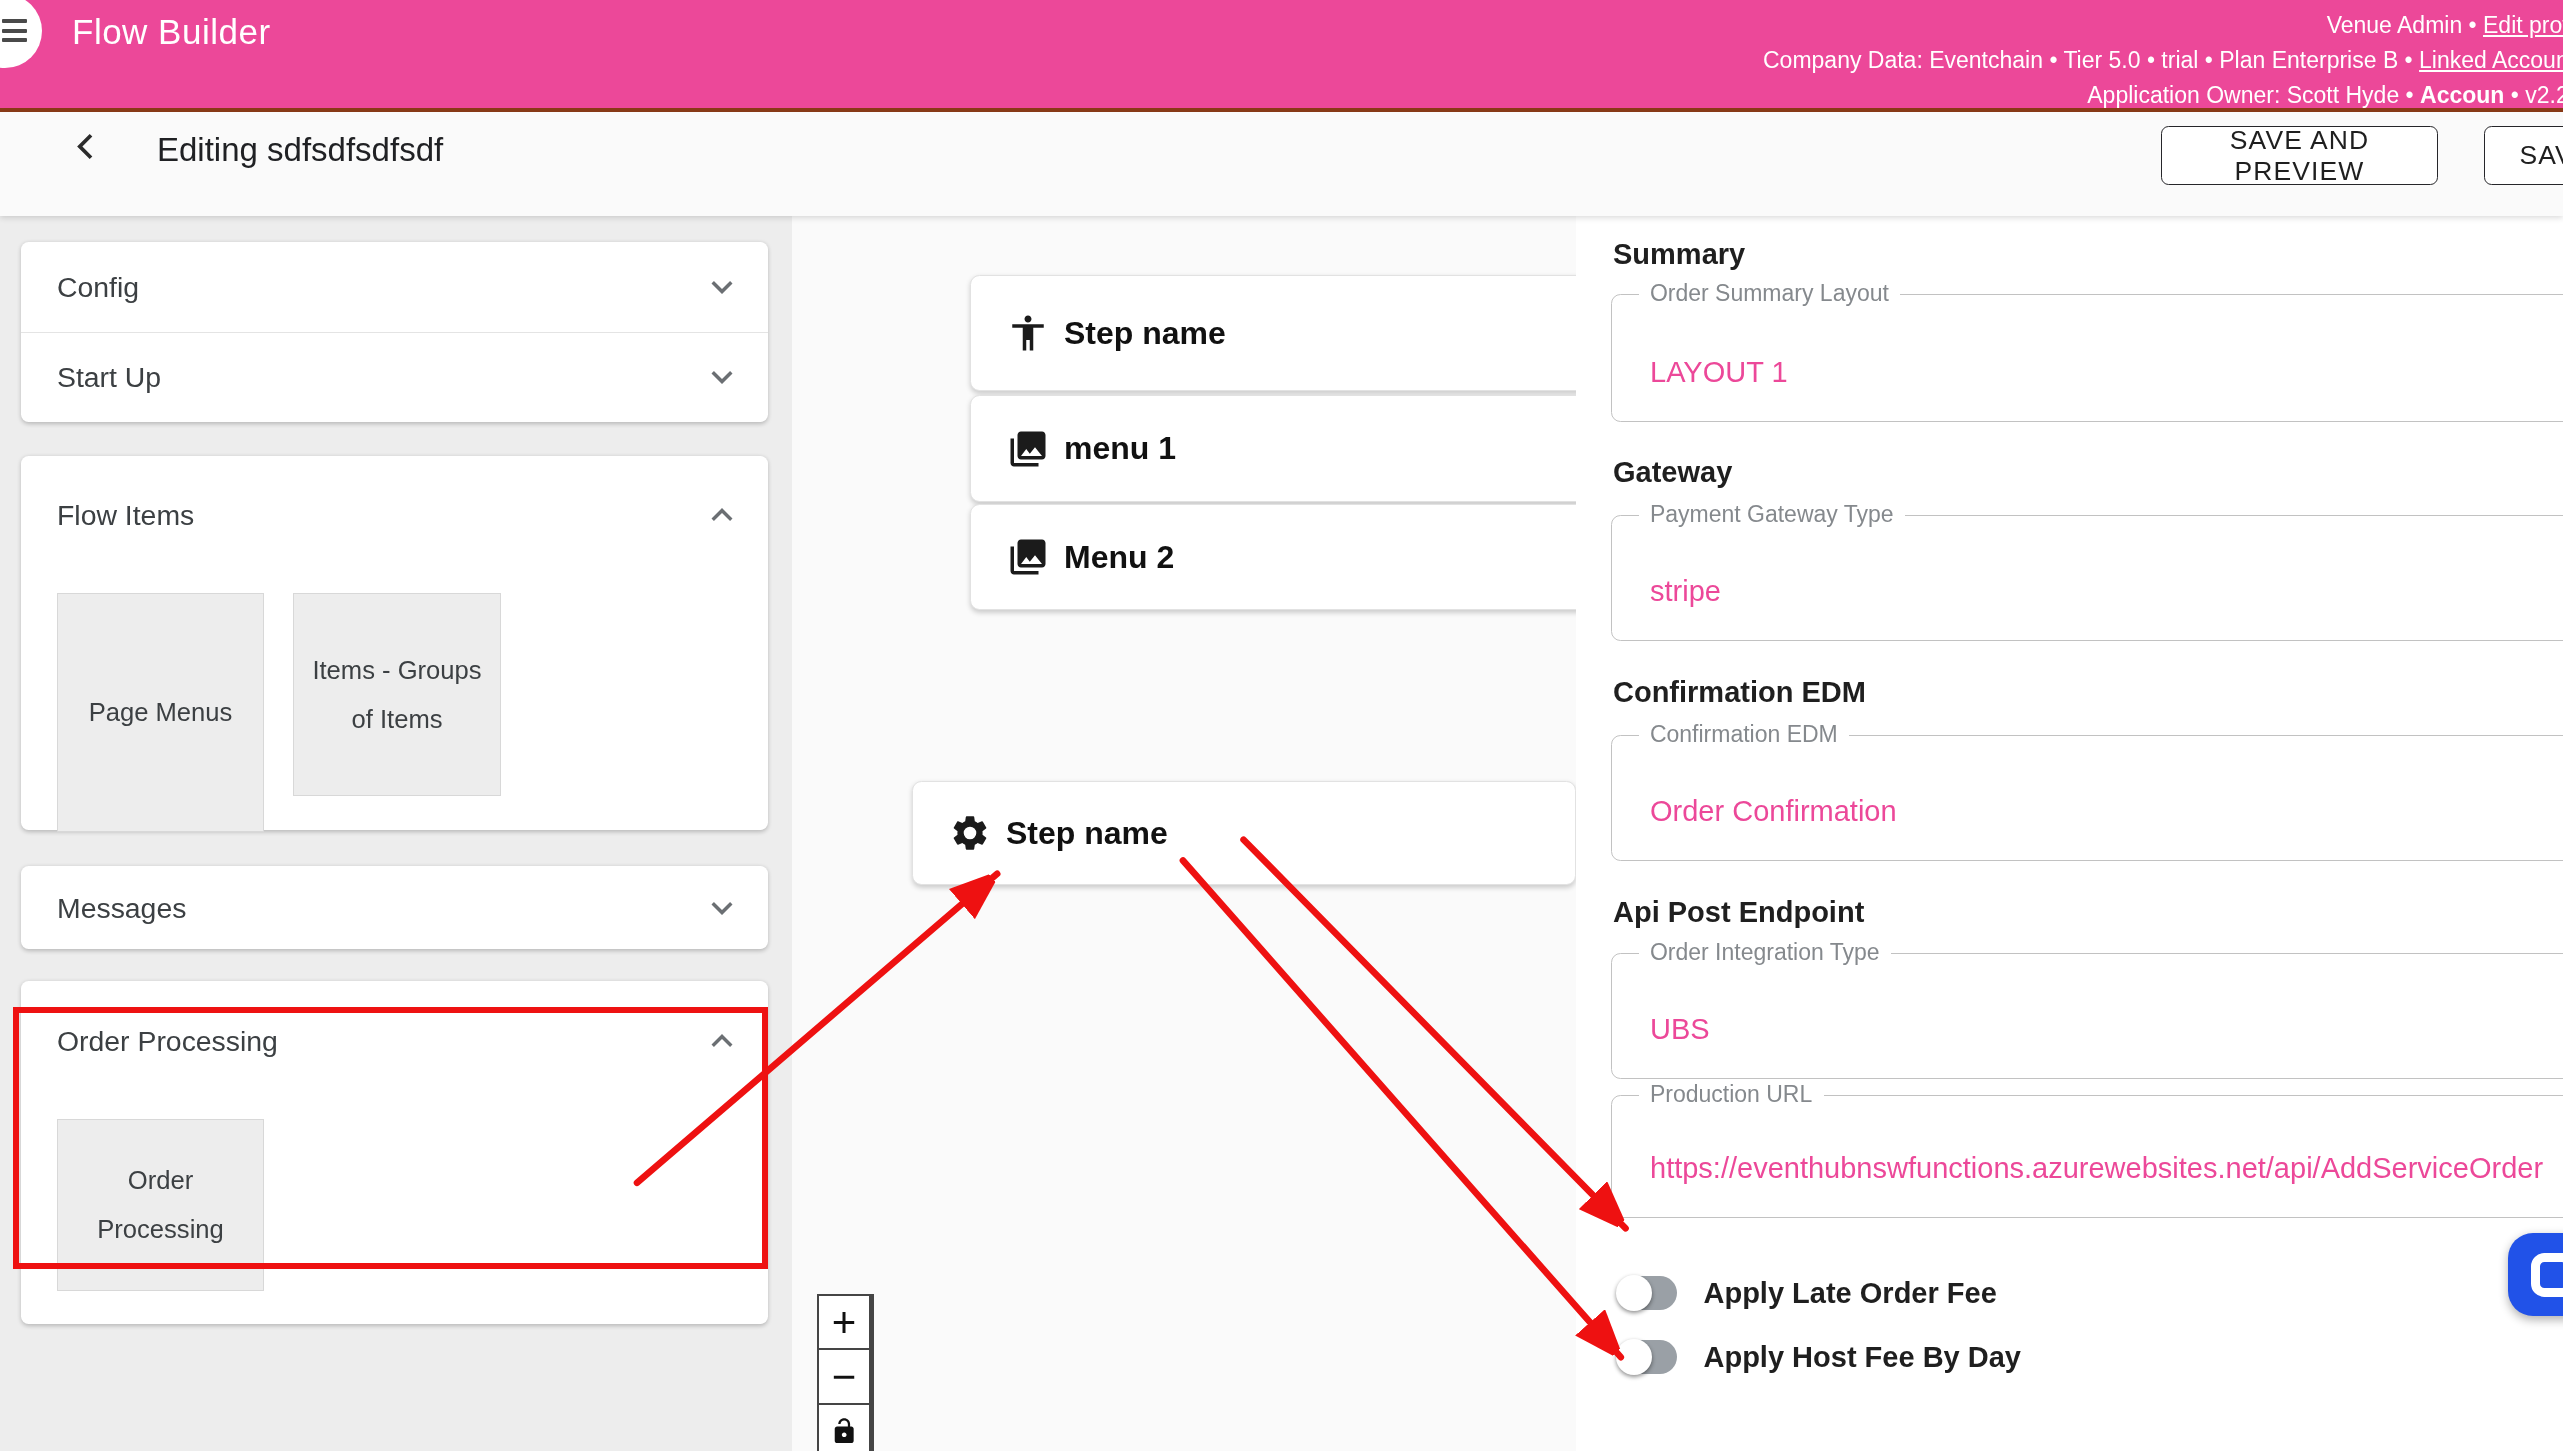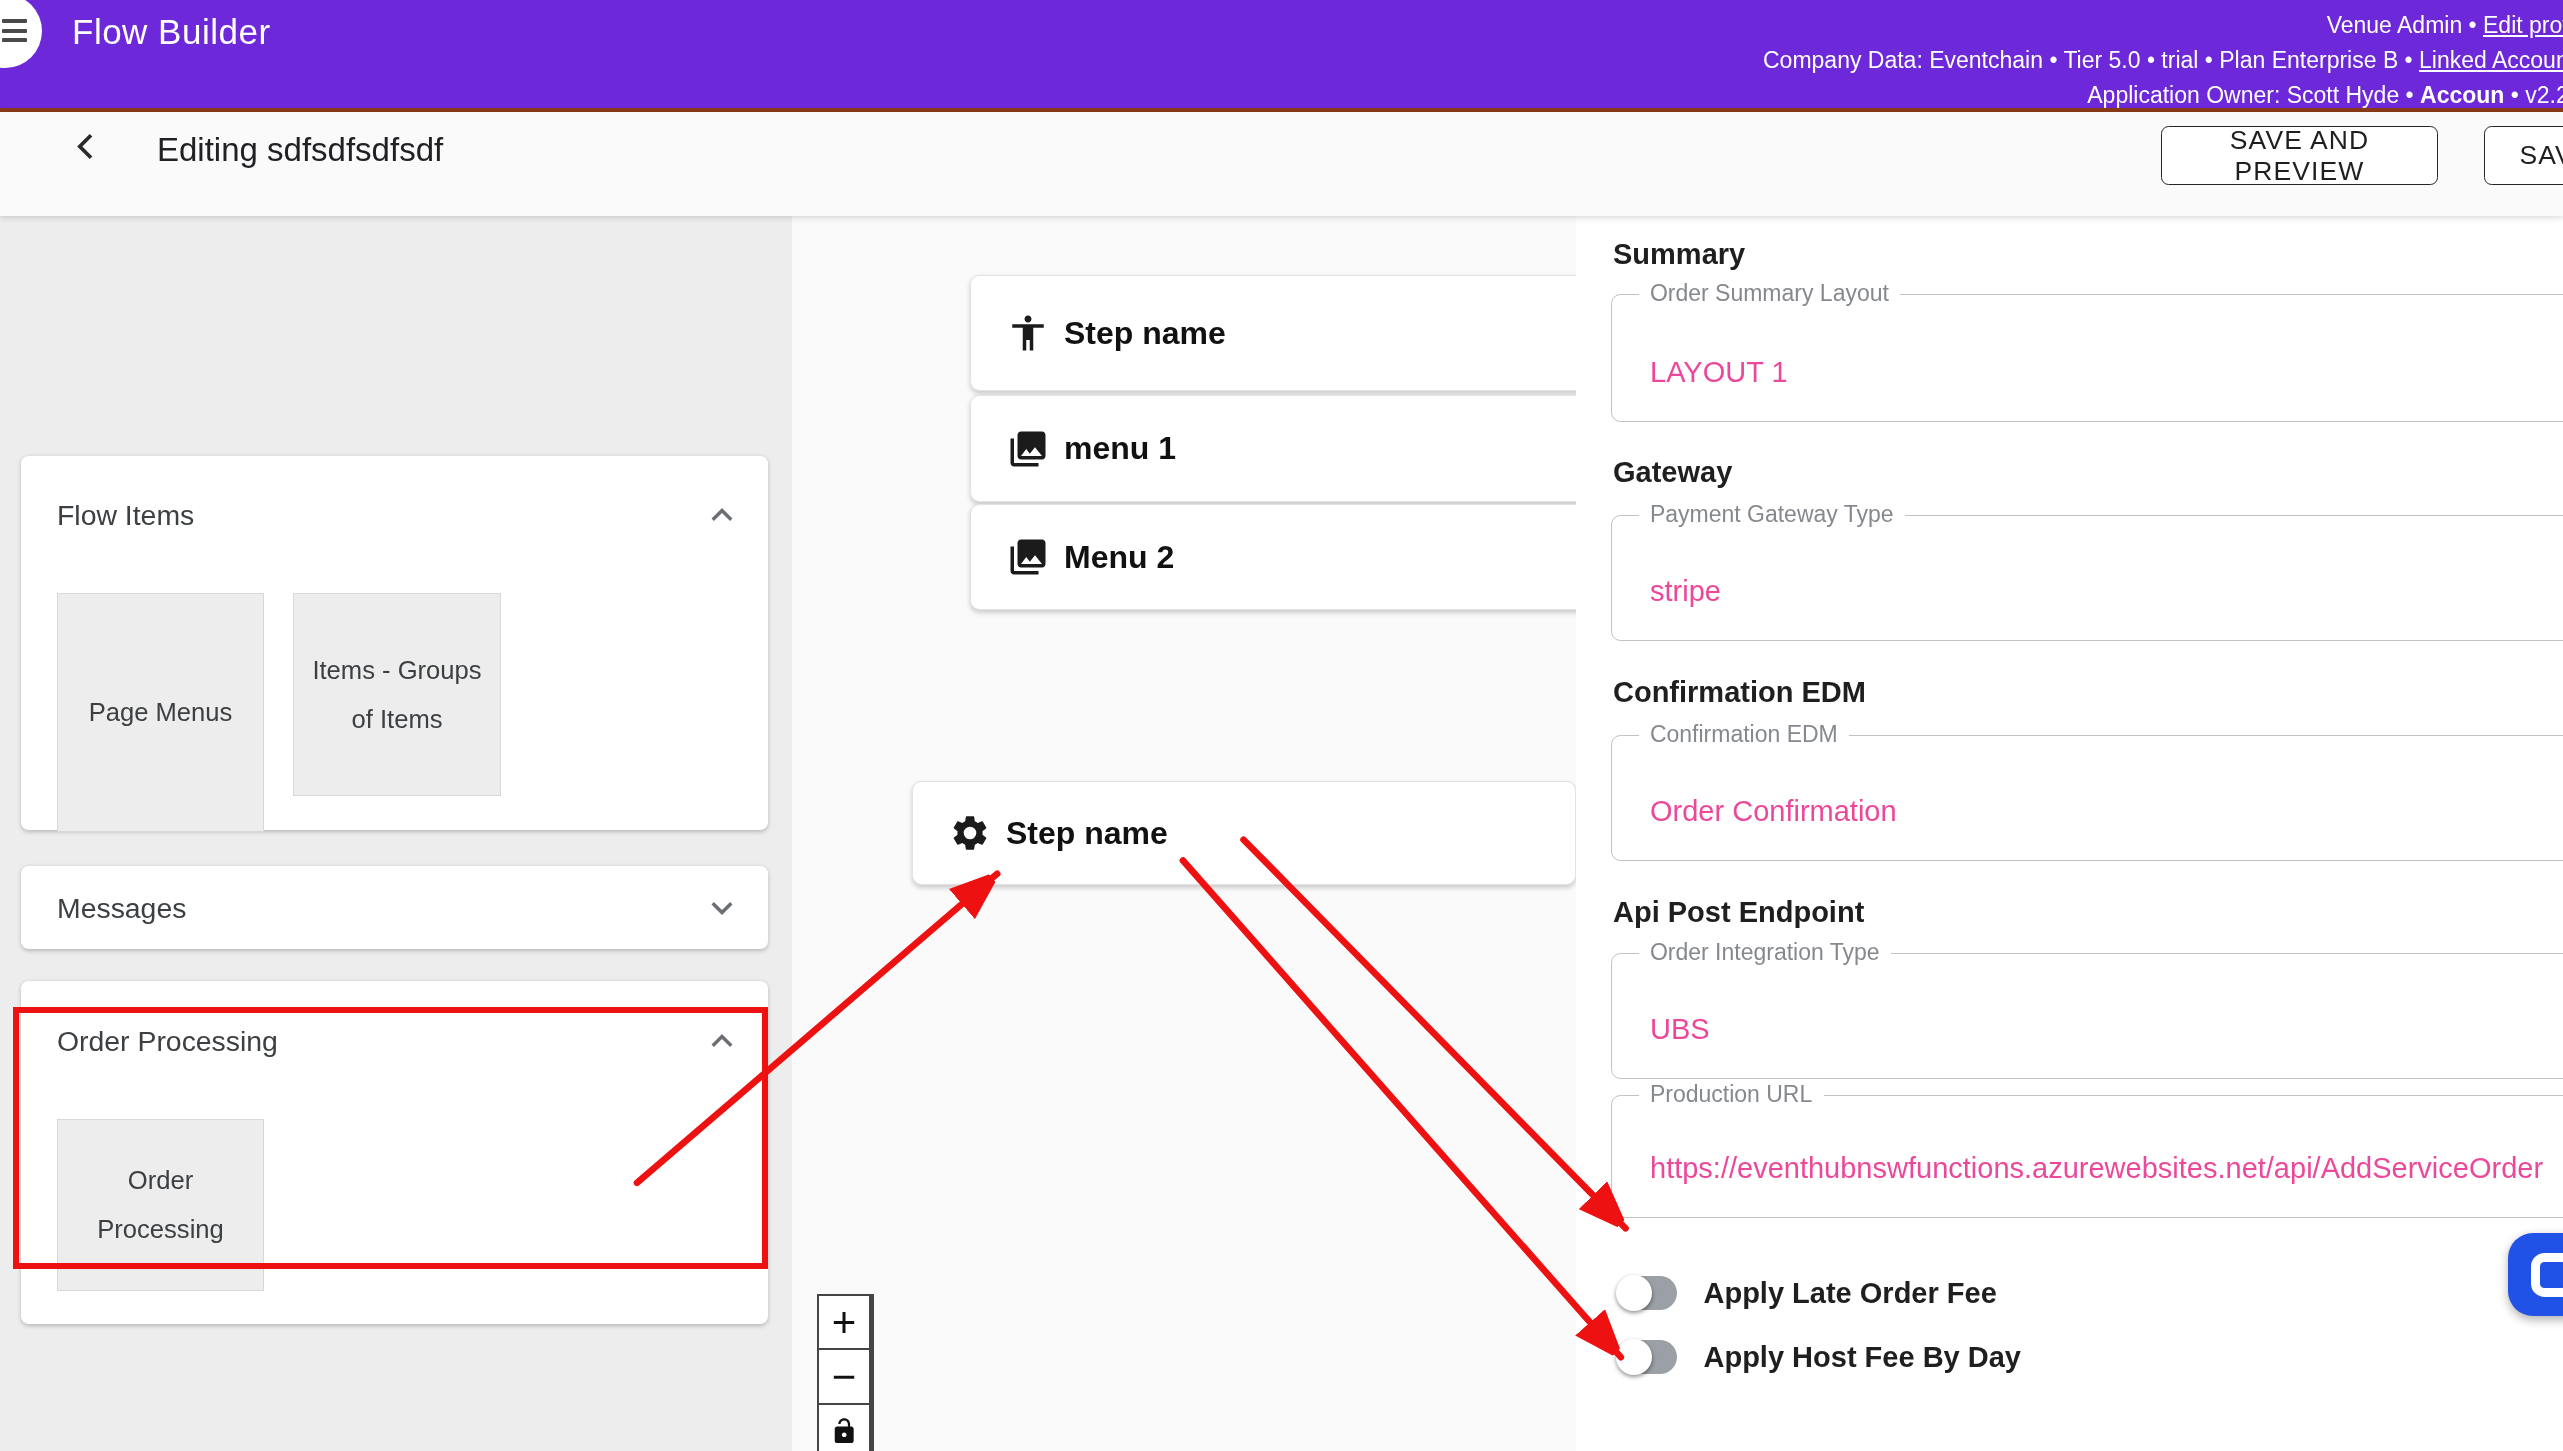--- a/index.html
+++ b/index.html
@@ -6,21 +6,21 @@
   html, body { overflow: hidden; }
   body {
     width: 2563px; height: 1451px; position: relative;
     background: #fafafa;
     font-family: "Liberation Sans", "DejaVu Sans", sans-serif;
     color: #202124;
   }
   
   .app-bar {
     position: absolute; left: 0; top: 0; width: 2563px; height: 112px;
-    background: #6d28d9; border-bottom: 4.7px solid #8a3a17;
+    background: #ec4899; border-bottom: 4.7px solid #8a3a17;
   }
   .menu-circle {
     position: absolute; left: -32px; top: -5.7px; width: 74px; height: 74px;
     border-radius: 50%; background: #fff; cursor: pointer;
   }
   .menu-bars { position: absolute; left: 34px; top: 25px; }
   .menu-bars i { display: block; width: 25px; height: 3.8px; background: #4a4a4a; margin-bottom: 5.7px; border-radius: 0.9px; }
   .app-title {
     position: absolute; left: 72px; top: 12.3px; font-size: 35px; font-weight: 500; color: #fff;
     letter-spacing: 0.5px;
@@ -140,20 +140,35 @@
   <svg viewBox="0 0 24 24">
       <path d="M15.1 6.7 13.7 5.3 7 12l6.7 6.7 1.4-1.4L9.8 12z"></path>
     </svg>
 </div>
 <div class="toolbar-title">Editing sdfsdfsdfsdf</div>
 <button class="btn-outline btn-save-preview">SAVE AND PREVIEW</button>
 <button class="btn-outline btn-save">SAVE</button>
 
 <aside class="sidebar">
 
+  <div class="s-card" style="top:25.6px;height:180px;">
+    <div class="s-row" style="height:90px;">
+      <span class="s-label">Config</span>
+      <span class="s-chev"><svg viewBox="0 0 24 24">
+            <path d="M7.4 8.6 12 13.2l4.6-4.6L18 10l-6 6-6-6z"></path>
+          </svg></span>
+    </div>
+    <div class="divider"></div>
+    <div class="s-row" style="height:90px;margin-top:0.9px;">
+      <span class="s-label">Start Up</span>
+      <span class="s-chev"><svg viewBox="0 0 24 24">
+            <path d="M7.4 8.6 12 13.2l4.6-4.6L18 10l-6 6-6-6z"></path>
+          </svg></span>
+    </div>
+  </div>
 
   <div class="s-card" style="top:240px;height:374px;">
     <div class="s-row" style="height:118px;">
       <span class="s-label">Flow Items</span>
       <span class="s-chev"><svg viewBox="0 0 24 24">
             <path d="M12 8l-6 6 1.4 1.4 4.6-4.6 4.6 4.6L18 14z"></path>
           </svg></span>
     </div>
     <div class="tile" style="left:36px;top:137px;width:207px;height:239px;">Page Menus</div>
     <div class="tile" style="left:272px;top:137px;width:208px;height:203px;">Items - Groups of Items</div>

